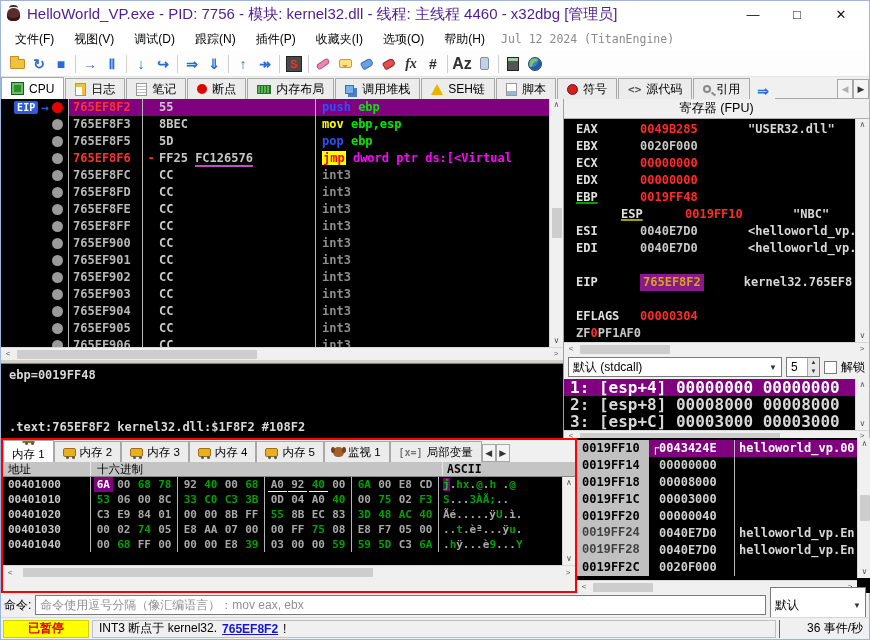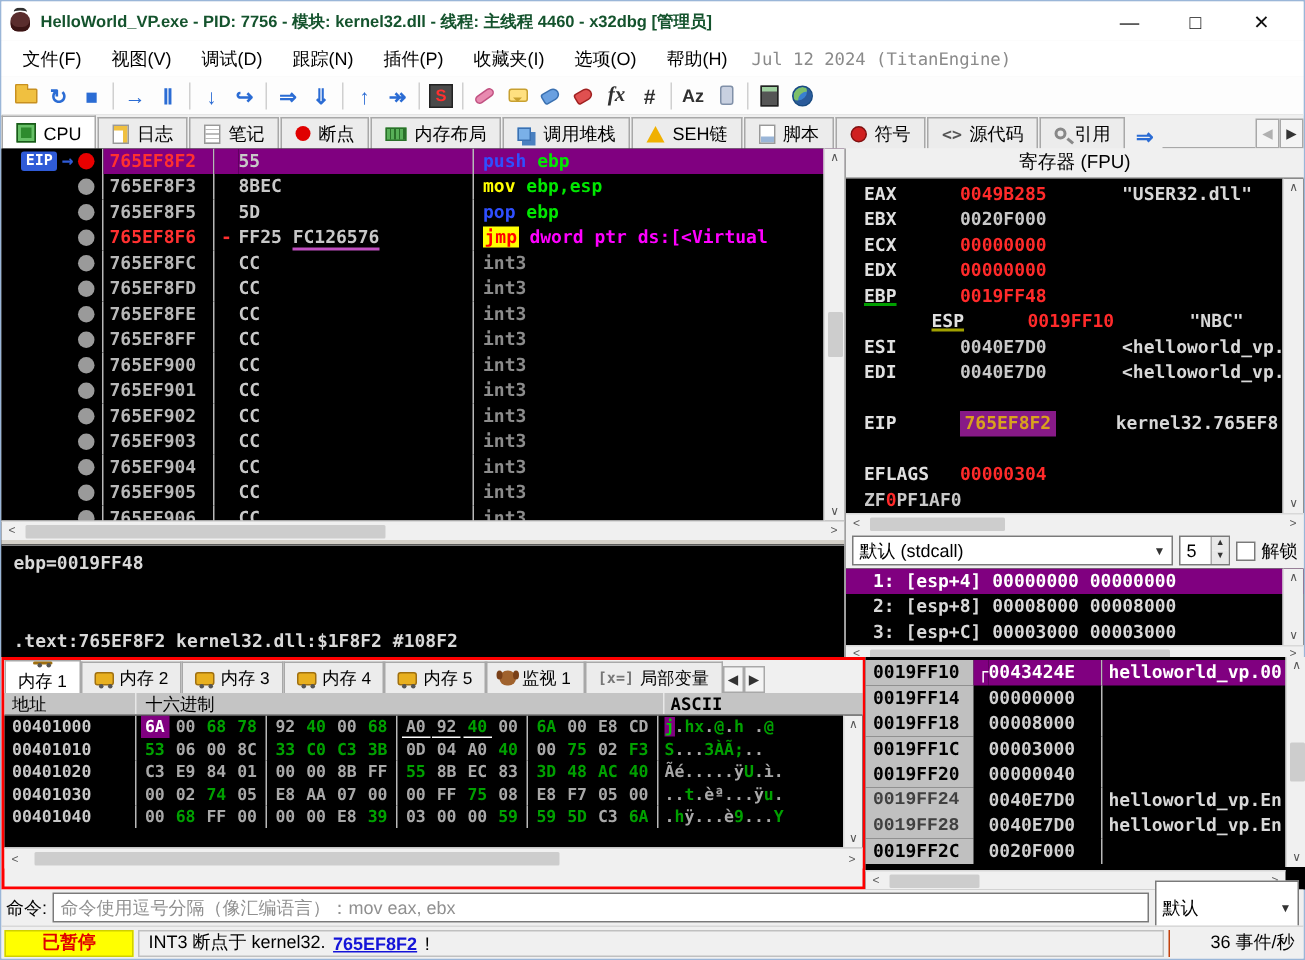--- a/index.html
+++ b/index.html
@@ -8,21 +8,21 @@
   #app { position:relative; width:870px; height:640px; border:1px solid #9ab6d8; background:#f0f0f0; }
   .mono { font-family:"DejaVu Sans Mono",monospace; font-weight:bold; }
 
   
   #titlebar { position:absolute; left:0; top:0; width:868px; height:26px; background:#ffffff;
               display:flex; align-items:center; padding:0 6px; gap:7px; }
   .bug-icon { width:13px; height:13px; background:#5a2d2d; border-radius:6px 6px 5px 5px;
               position:relative; box-shadow:inset 0 -3px 0 #3a1414; }
   .bug-icon::before { content:""; position:absolute; left:2px; top:-3px; width:9px; height:4px;
               border-top:2px solid #303030; border-radius:50%; }
-  #titlebar .title { color:#14532d; font-size:11px; white-space:nowrap; overflow:hidden;font-weight:bold; }
+  #titlebar .title { color:#4c1d95; font-size:15px; white-space:nowrap; overflow:hidden; }
   .wctrls { margin-left:auto; display:flex; }
   .wctrl { width:44px; height:24px; display:flex; align-items:center; justify-content:center;
            font-size:13px; color:#111; }
 
   
   #menubar { position:absolute; left:0; top:26px; width:868px; height:24px; background:#ffffff;
              display:flex; align-items:center; padding-left:4px; }
   .menu-item { padding:3px 10px; color:#000; }
   .build-info { color:#8a8a8a; font-family:"DejaVu Sans Mono",monospace; font-size:11.5px; margin-left:6px; }
 
@@ -141,21 +141,21 @@
   .combo { flex:1; height:20px; background:#fff; border:1px solid #7a7a7a; display:flex; align-items:center;
            justify-content:space-between; padding:0 4px; font-size:12px; color:#000; }
   .combo .arr { font-size:8px; color:#333; }
   .spinner { width:34px; height:20px; background:#fff; border:1px solid #7a7a7a; display:flex; }
   .spinner .num { flex:1; text-align:left; padding-left:4px; line-height:18px; }
   .spinner .btns { width:12px; display:flex; flex-direction:column; border-left:1px solid #aaa; }
   .spinner .btns div { flex:1; font-size:6px; text-align:center; line-height:9px; color:#333; background:#e8e8e8; }
   .checkbox { width:13px; height:13px; background:#fff; border:1px solid #7a7a7a; }
   #args { position:relative; height:51px; background:#000; overflow:hidden; }
   .arow { height:17px; line-height:17px; color:#d8d8d8; font-family:"DejaVu Sans Mono",monospace;
-          font-weight:bold; font-size:12px; padding-left:18px; white-space:nowrap; }
+          font-weight:bold; font-size:16px; padding-left:6px; white-space:nowrap; }
   .arow.sel { background:#800080; color:#fff; }
   #args-vscroll { position:absolute; right:0; top:0; width:14px; height:51px; }
   #args-hscroll { height:11px; }
 
   
   #dump-panel { position:absolute; left:0; top:437px; width:576px; height:155px; border:2px solid #ff0000;
                 background:#f0f0f0; }
   #dump-tabs { height:22px; display:flex; align-items:flex-end; background:#f0f0f0; overflow:hidden; }
   .dtab { height:21px; display:flex; align-items:center; gap:4px; padding:0 8px; border:1px solid #a8a8a8;
           border-bottom:none; background:#ececec; white-space:nowrap; font-size:11.5px; flex:none; }
@@ -264,21 +264,21 @@
       </div>
       <div class="tbtn">
         <span class="i-tag blue"></span>
       </div>
       <div class="tbtn">
         <span class="i-tag red"></span>
       </div>
       <div class="tbtn" style="color: rgb(48, 48, 48); font-style: italic; font-family: &quot;Liberation Serif&quot;, serif;">fx</div>
       <div class="tbtn" style="color: rgb(48, 48, 48);">#</div>
       <div class="tsep"></div>
-      <div class="tbtn" style="color: rgb(48, 48, 48); font-size: 12px;">Az</div>
+      <div class="tbtn" style="color: rgb(48, 48, 48); font-size: 16px;">Az</div>
       <div class="tbtn">
         <span class="i-phone"></span>
       </div>
       <div class="tsep"></div>
       <div class="tbtn">
         <span class="i-calc"></span>
       </div>
       <div class="tbtn">
         <span class="i-globe"></span>
       </div>

